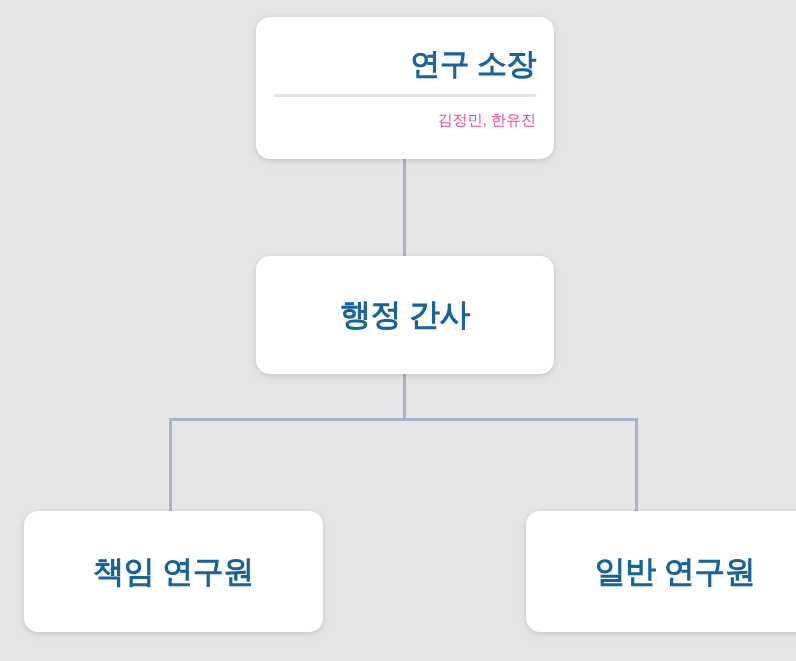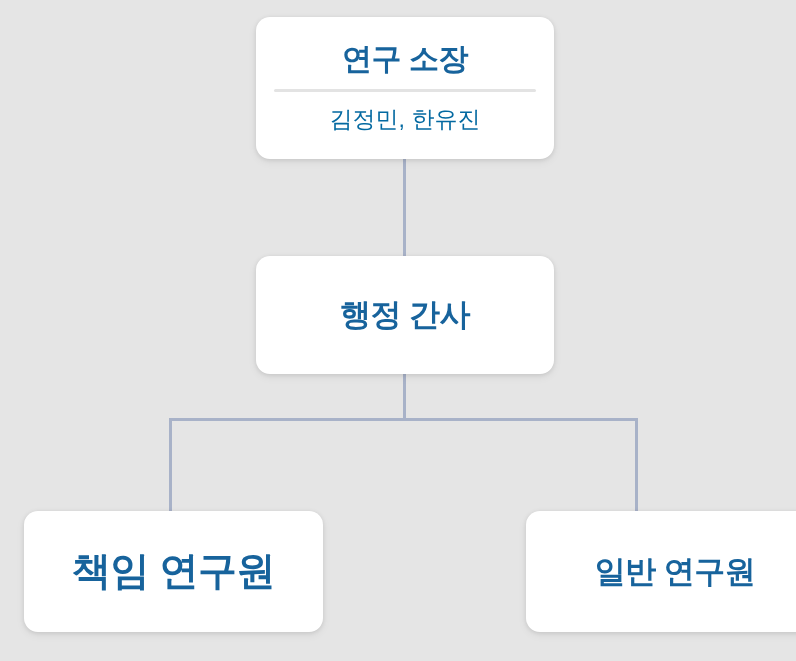--- a/index.html
+++ b/index.html
@@ -55,47 +55,48 @@
   }
 
   .node-divider {
     height: 3px;
     background: #e3e3e3;
     border-radius: 2px;
     margin: 12px 0 14px 0;
   }
 
   .node-subtitle {
-    color: #0369a1;
+    color: #ec4899;
     font-weight: normal;
-    font-size: 23px;
+    font-size: 15px;
     line-height: 1.2;
     text-align: center;
     white-space: nowrap;
   }
 
   
   #node-director {
     left: 256px; top: 17px;
     width: 298px; height: 142px;
     padding: 0 18px;
+    align-items: flex-end;
   }
   #node-director .node-divider { width: 262px; }
 
   #node-admin-secretary {
     left: 256px; top: 256px;
     width: 298px; height: 118px;
   }
   #node-admin-secretary .node-title { font-size: 31px; }
 
   #node-principal-researcher {
     left: 24px; top: 511px;
     width: 299px; height: 121px;
   }
-  #node-principal-researcher .node-title { font-size: 39px; }
+  #node-principal-researcher .node-title { font-size: 31px; }
 
   #node-general-researcher {
     left: 483px; top: 511px;
     width: 298px; height: 121px; margin-left: 43px;
   }
   #node-general-researcher .node-title { font-size: 31px; }
 
   
   #connector-director-to-admin { left: 403px; top: 159px;  height: 97px; }
   #connector-admin-stem        { left: 403px; top: 374px;  height: 46px; }

